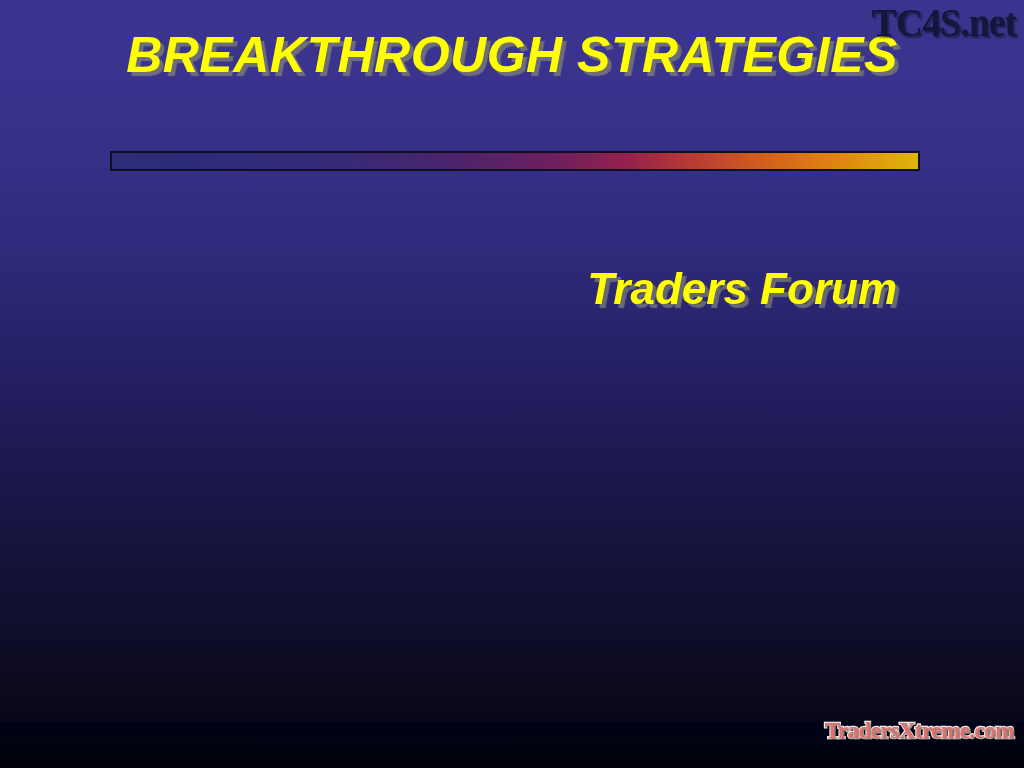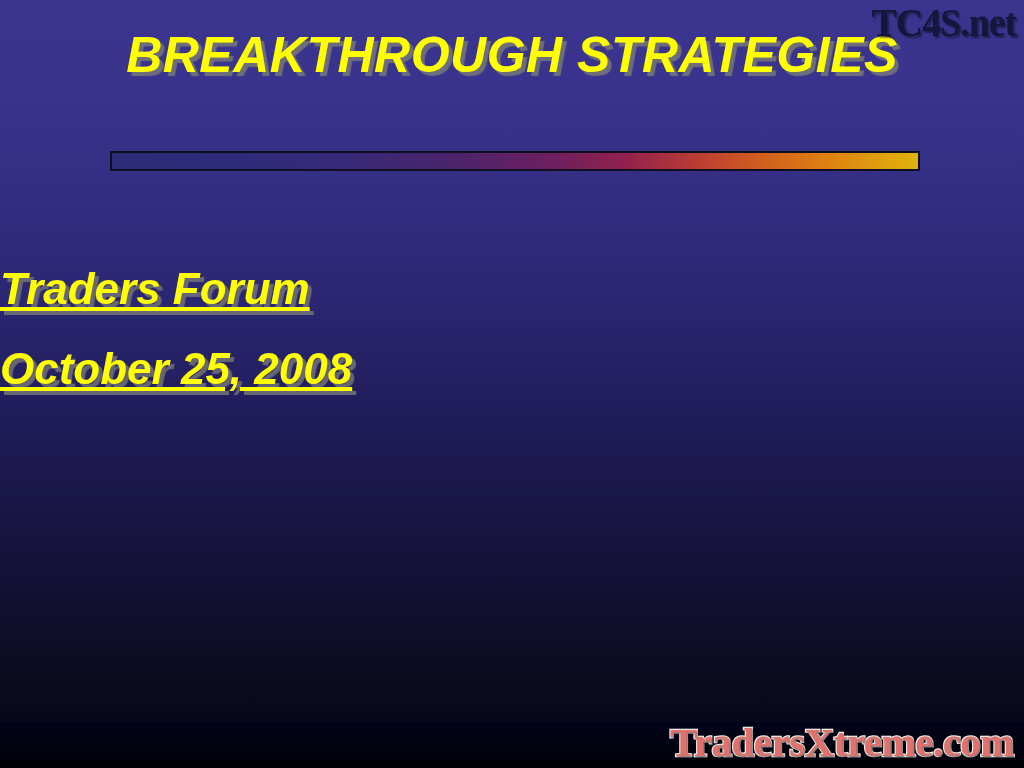--- a/index.html
+++ b/index.html
@@ -80,29 +80,28 @@
       #e0b40c 100%
     );
     z-index: 3;
   }
 
   
   .body-line {
     position: absolute;
     left: 0;
     width: 897px;
-    text-align: left;
+    text-align: right;
     font-size: 44px;
     font-weight: bold;
     font-style: italic;
     color: #ffff00;
     text-shadow: 4px 4px 1px rgba(120,120,120,0.8);
     white-space: nowrap;
     z-index: 4;
-    text-decoration: underline;
   }
   #line-org  { top: 264px; }
   #line-date { top: 344px; }
   #line-name { top: 419px; }
 
   
   #wm-top {
     position: absolute;
     right: 8px;
     top: -2px;
@@ -145,21 +144,21 @@
 
   #wm-bottom {
     position: absolute;
     right: 10px;
     top: 718px;
     z-index: 8;
   }
   #wm-bottom .wm-text {
     display: inline-block;
     font-family: "Liberation Serif", serif;
-    font-size: 41px;
+    font-size: 23px;
     font-weight: bold;
     color: #e0716c;
     letter-spacing: -0.5px;
     -webkit-text-stroke: 2.5px #f2eee8;
     paint-order: stroke fill;
     text-shadow: 1px 1px 2px rgba(0,0,0,0.6);
     white-space: nowrap;
   }
 </style>
 </head>
@@ -168,21 +167,20 @@
 <div id="slide">
 
   <div id="bottom-band"></div>
 
   <div id="title">BREAKTHROUGH STRATEGIES</div>
 
   <div id="accent-bar"></div>
 
   <div class="body-line" id="line-org">Traders Forum</div>
 
-  <div class="body-line" id="line-date">October 25, 2008</div>
 
 
   <div id="wm-top">TC4S.net</div>
 
 
   <div id="wm-bottom">
     <span class="wm-text">TradersXtreme.com</span>
   </div>
 
 </div>

